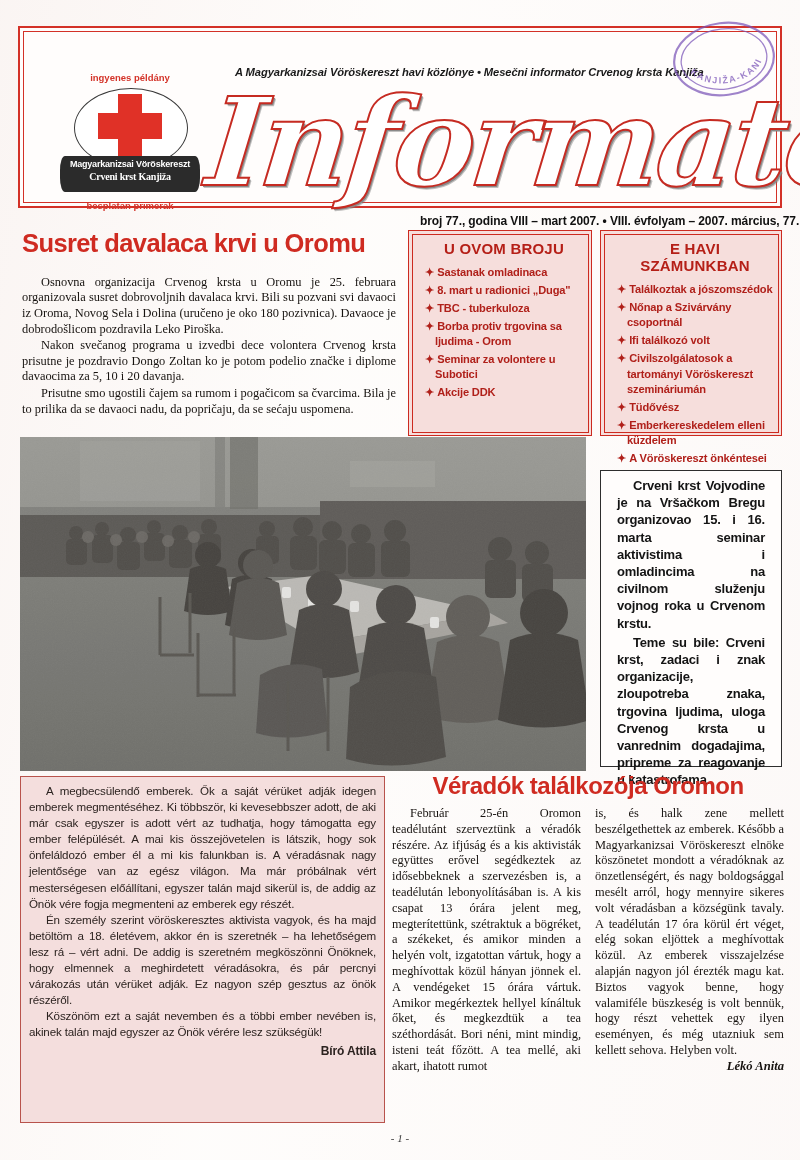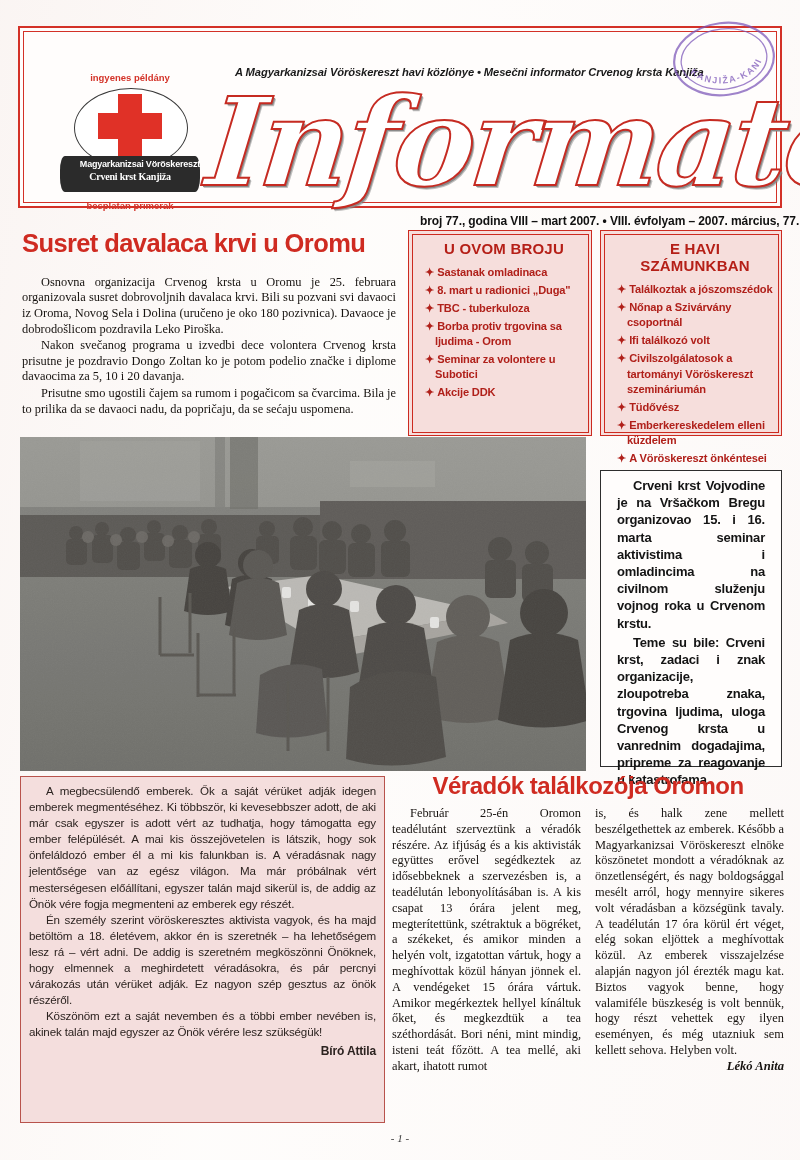--- a/index.html
+++ b/index.html
@@ -129,21 +129,21 @@
     left: 10px;
     top: 84px;
     width: 140px;
     height: 36px;
     background: #2b2b2b;
     border-radius: 5px / 14px;
   }
   .logo-band-l1 {
     position: absolute;
     left: 0; top: 3px; width: 140px;
-    text-align: right;
+    text-align: center;
     font-family: "Liberation Sans", sans-serif;
     font-weight: bold;
     font-size: 9px;
     color: #fff;
     letter-spacing: -0.2px;
   }
   .logo-band-l2 {
     position: absolute;
     left: 0; top: 15px; width: 140px;
     text-align: center;

